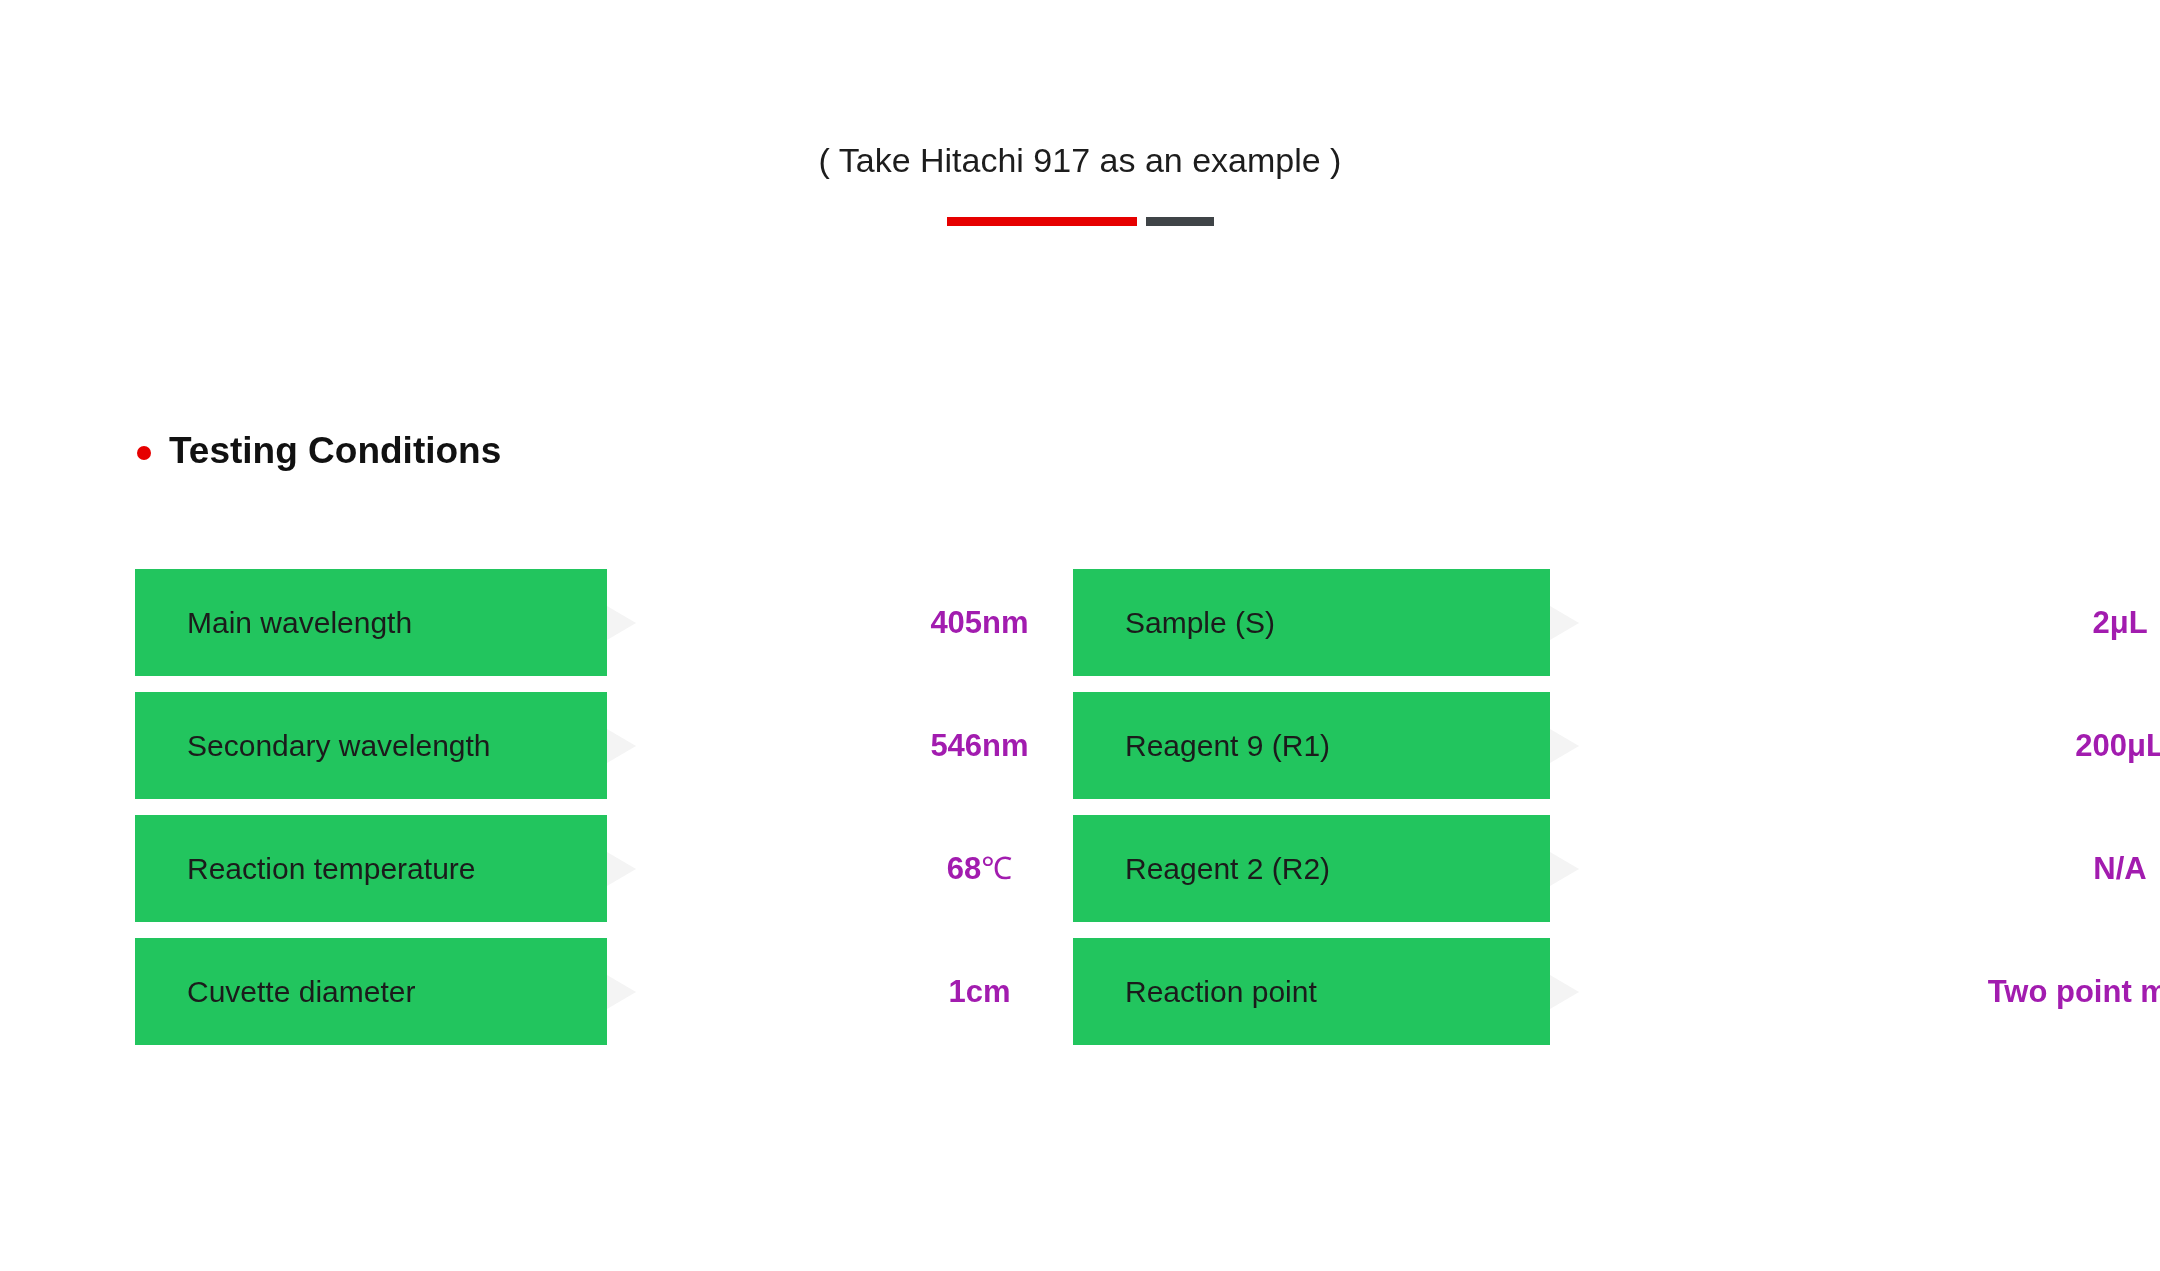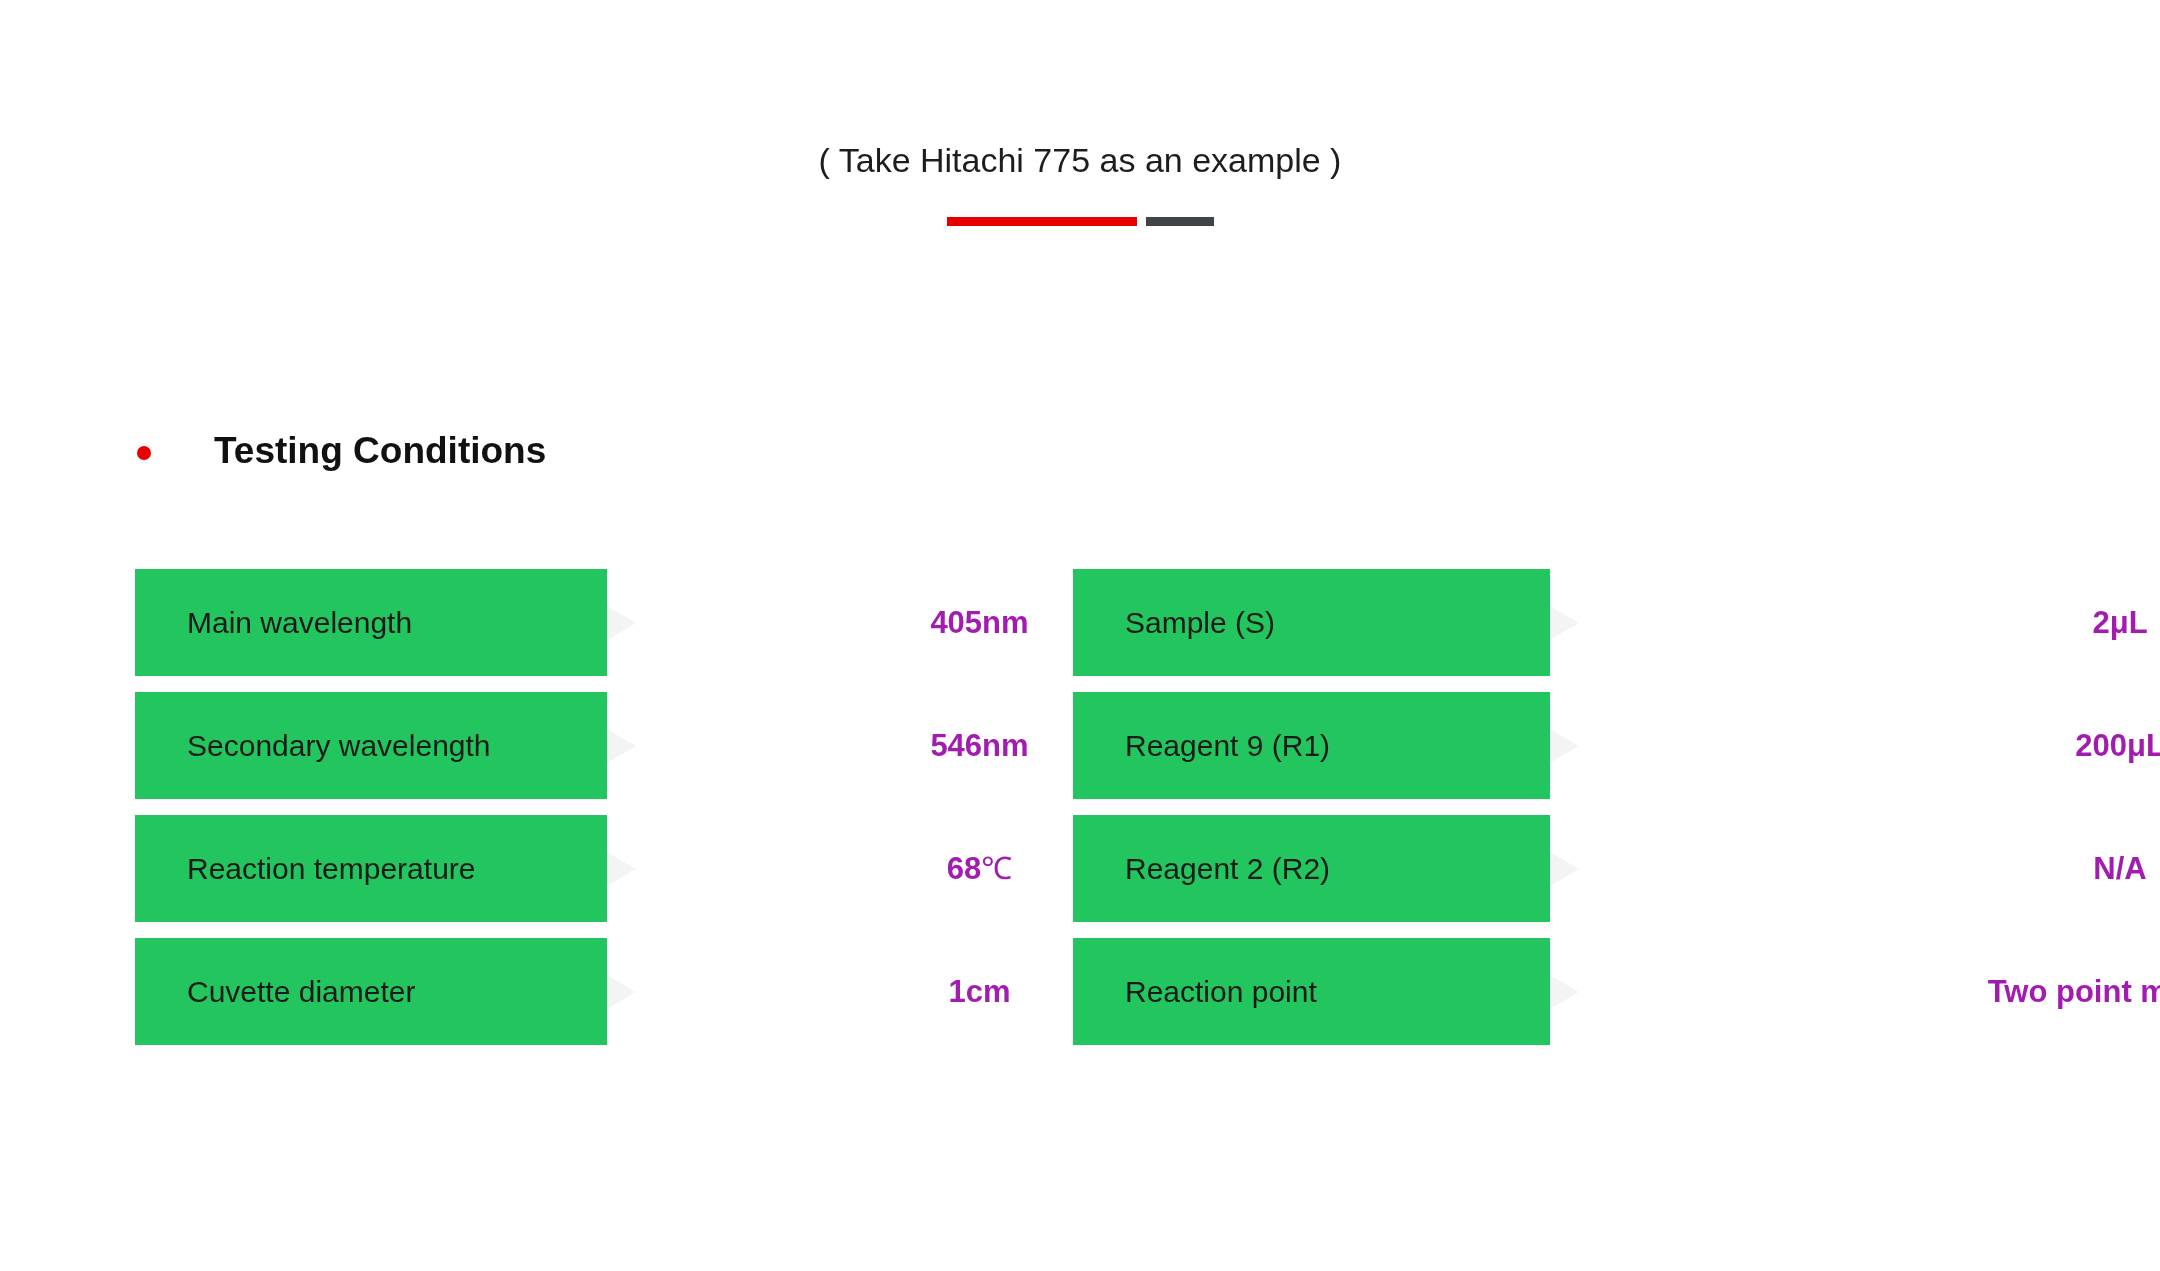--- a/index.html
+++ b/index.html
@@ -78,21 +78,20 @@
     background: #e60000;
     display: block;
     flex: 0 0 auto;
     margin-top: 4px;
   }
   .section-heading-label {
     font-size: 37px;
     font-weight: bold;
     color: #111111;
     line-height: 1;
-    margin-left: 45px;
   }
 
   
   .spec-grid {
     position: absolute;
     left: 0;
     top: 569px;
     width: 2160px;
     height: 640px;
   }
@@ -164,21 +163,21 @@
     width: 1140px;
   }
   .spec-value .degree-unit {
     font-weight: normal;
   }
 </style>
 </head>
 <body>
 
 <div class="header">
-  <p class="page-subtitle">( Take Hitachi 775 as an example )</p>
+  <p class="page-subtitle">( Take Hitachi 917 as an example )</p>
   <div class="divider">
     <span class="divider-bar-red"></span>
     <span class="divider-bar-dark"></span>
   </div>
 </div>
 
 <div class="section-heading">
   <span class="bullet-dot"></span>
   <span class="section-heading-label">Testing Conditions</span>
 </div>

